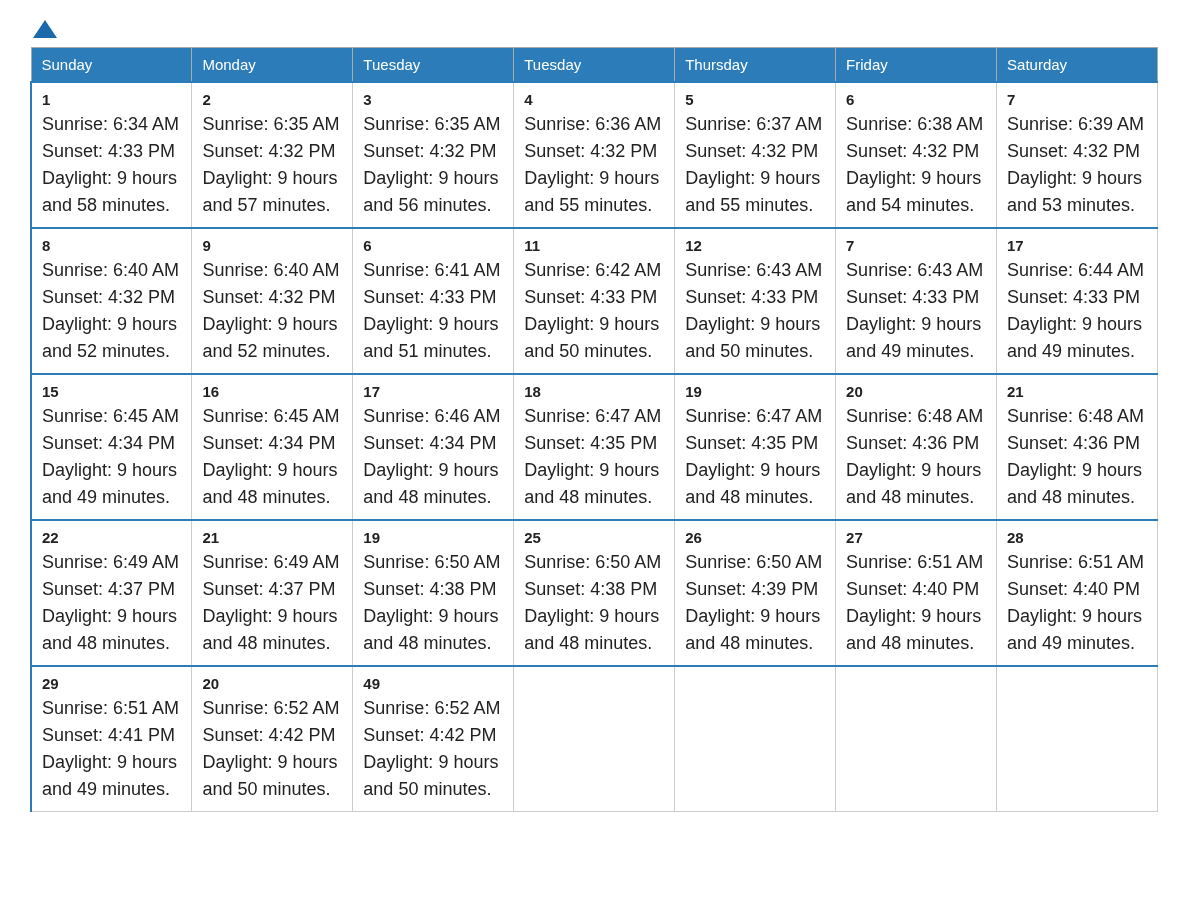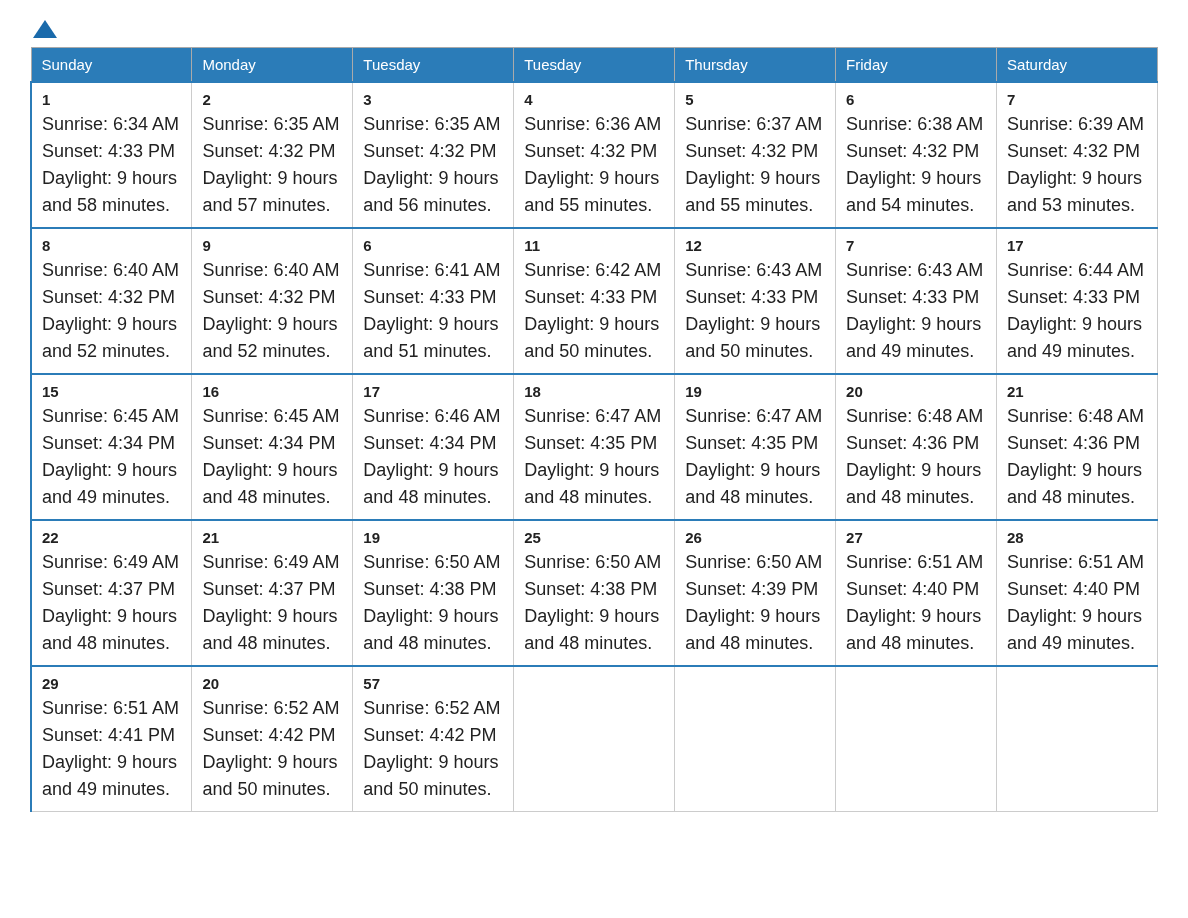--- a/index.html
+++ b/index.html
@@ -417,21 +417,21 @@
         <td>
           <span class="day-number">20</span>
         <div class="day-info">
           Sunrise: 6:52 AM<br>
           Sunset: 4:42 PM<br>
           Daylight: 9 hours<br>
           and 50 minutes.
         </div>
         </td>
         <td>
-          <span class="day-number">57</span>
+          <span class="day-number">49</span>
         <div class="day-info">
           Sunrise: 6:52 AM<br>
           Sunset: 4:42 PM<br>
           Daylight: 9 hours<br>
           and 50 minutes.
         </div>
         </td>
         <td class="empty-cell"></td>
         <td class="empty-cell"></td>
         <td class="empty-cell"></td>

